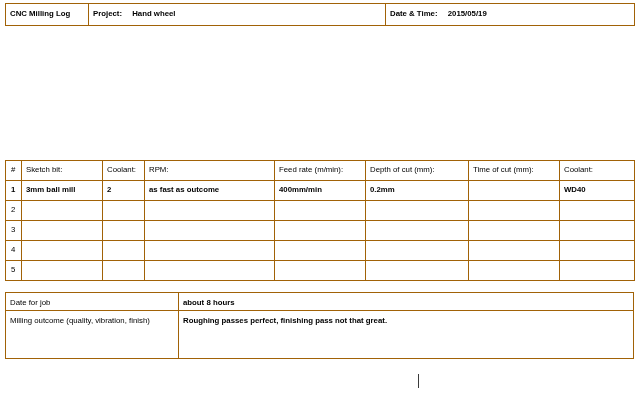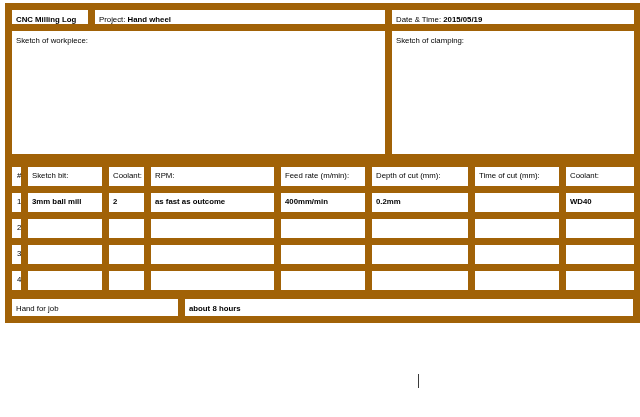--- a/index.html
+++ b/index.html
@@ -25,30 +25,30 @@
   }
 
   
   .tbl {
     position: absolute;
     border-collapse: collapse;
     table-layout: fixed;
     background: #fff;
   }
   .tbl td {
-    border: 7px solid #a16207;
+    border: 1px solid #a16207;
     padding: 0 4px;
     vertical-align: top;
     font-size: 7.8px;
     line-height: 1.25;
     color: #000;
     background: #fff;
   }
-  .lbl { font-weight: normal; }
-  .val { font-weight: bold; }
+  .lbl { font-weight: bold; }
+  .val { font-weight: bold; margin-left: 8px; }
 
   
   #header-table {
     left: 5px;
     top: 3px;
     width: 629px;
   }
   #header-table td {
     height: 21px;
     padding-top: 0;
@@ -137,36 +137,20 @@
         <td>
           <span class="inner"><span class="lbl">Project:</span>&nbsp;<span class="val">Hand wheel</span></span>
         </td>
         <td>
           <span class="inner"><span class="lbl">Date &amp; Time:</span>&nbsp;<span class="val">2015/05/19</span></span>
         </td>
       </tr>
     </tbody>
   </table>
 
-  <table class="tbl" id="sketch-table">
-    <colgroup>
-      <col style="width:380px">
-      <col style="width:249px">
-    </colgroup>
-    <tbody>
-      <tr>
-        <td>
-          <span class="inner">Sketch of workpiece:</span>
-        </td>
-        <td>
-          <span class="inner">Sketch of clamping:</span>
-        </td>
-      </tr>
-    </tbody>
-  </table>
 
   <table class="tbl" id="params-table">
     <colgroup>
       <col style="width:16px">
       <col style="width:81px">
       <col style="width:42px">
       <col style="width:130px">
       <col style="width:91px">
       <col style="width:103px">
       <col style="width:91px">
@@ -338,24 +322,32 @@
   </table>
 
   <table class="tbl" id="notes-table">
     <colgroup>
       <col style="width:173px">
       <col style="width:455px">
     </colgroup>
     <tbody>
       <tr class="row-time">
         <td>
-          <span class="inner">Hand for job</span>
+          <span class="inner">Date for job</span>
         </td>
         <td class="val">
           <span class="inner">about 8 hours</span>
         </td>
       </tr>
+      <tr class="row-outcome">
+        <td>
+          <span class="inner">Milling outcome (quality, vibration, finish)</span>
+        </td>
+        <td class="val">
+          <span class="inner">Roughing passes perfect, finishing pass not that great.</span>
+        </td>
+      </tr>
     </tbody>
   </table>
 
   <div id="text-caret"></div>
 
 </div>
 
 </body></html>

